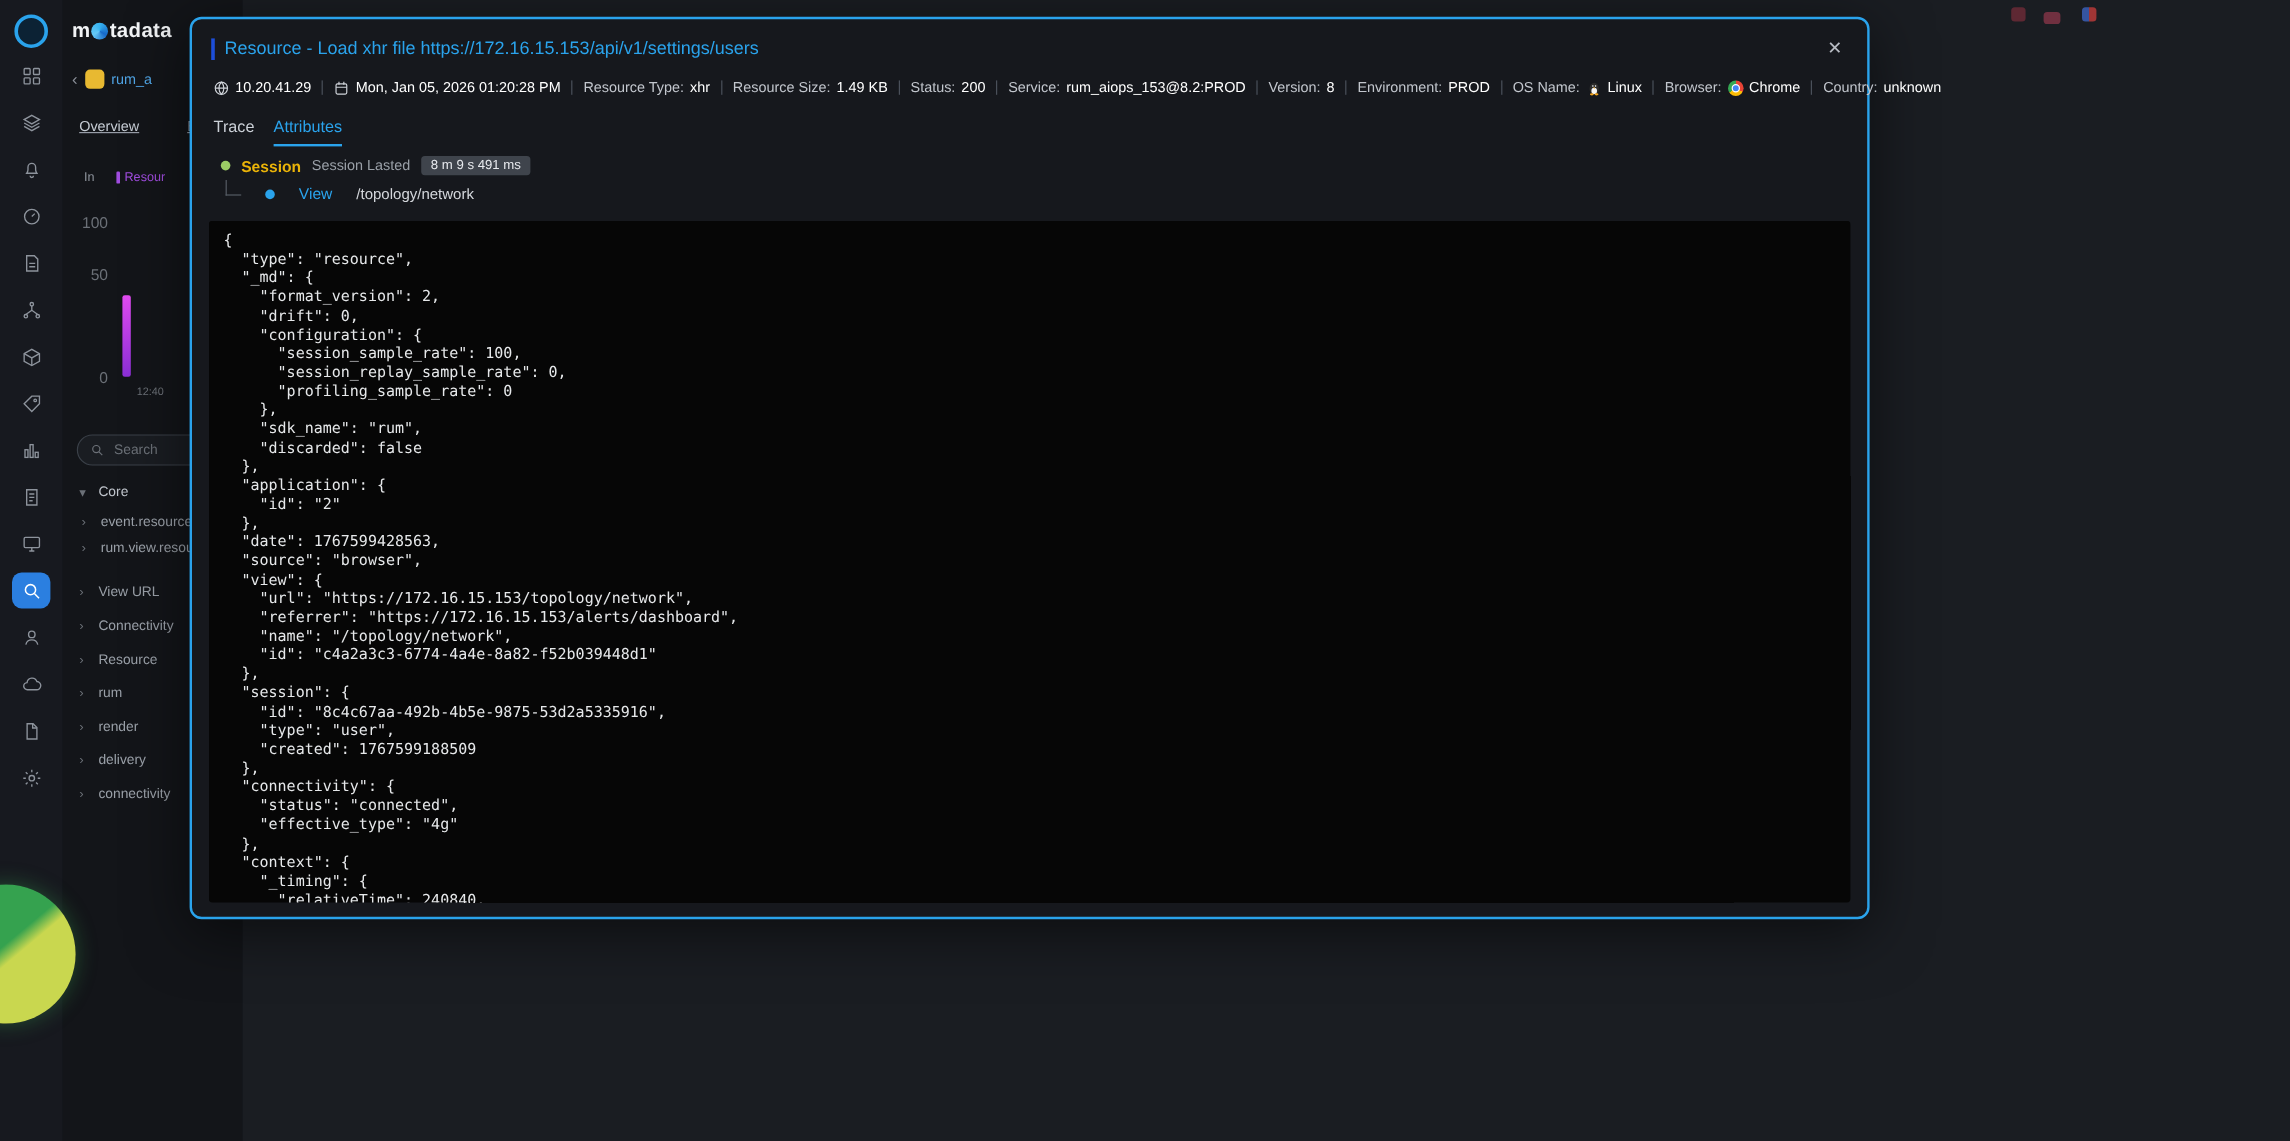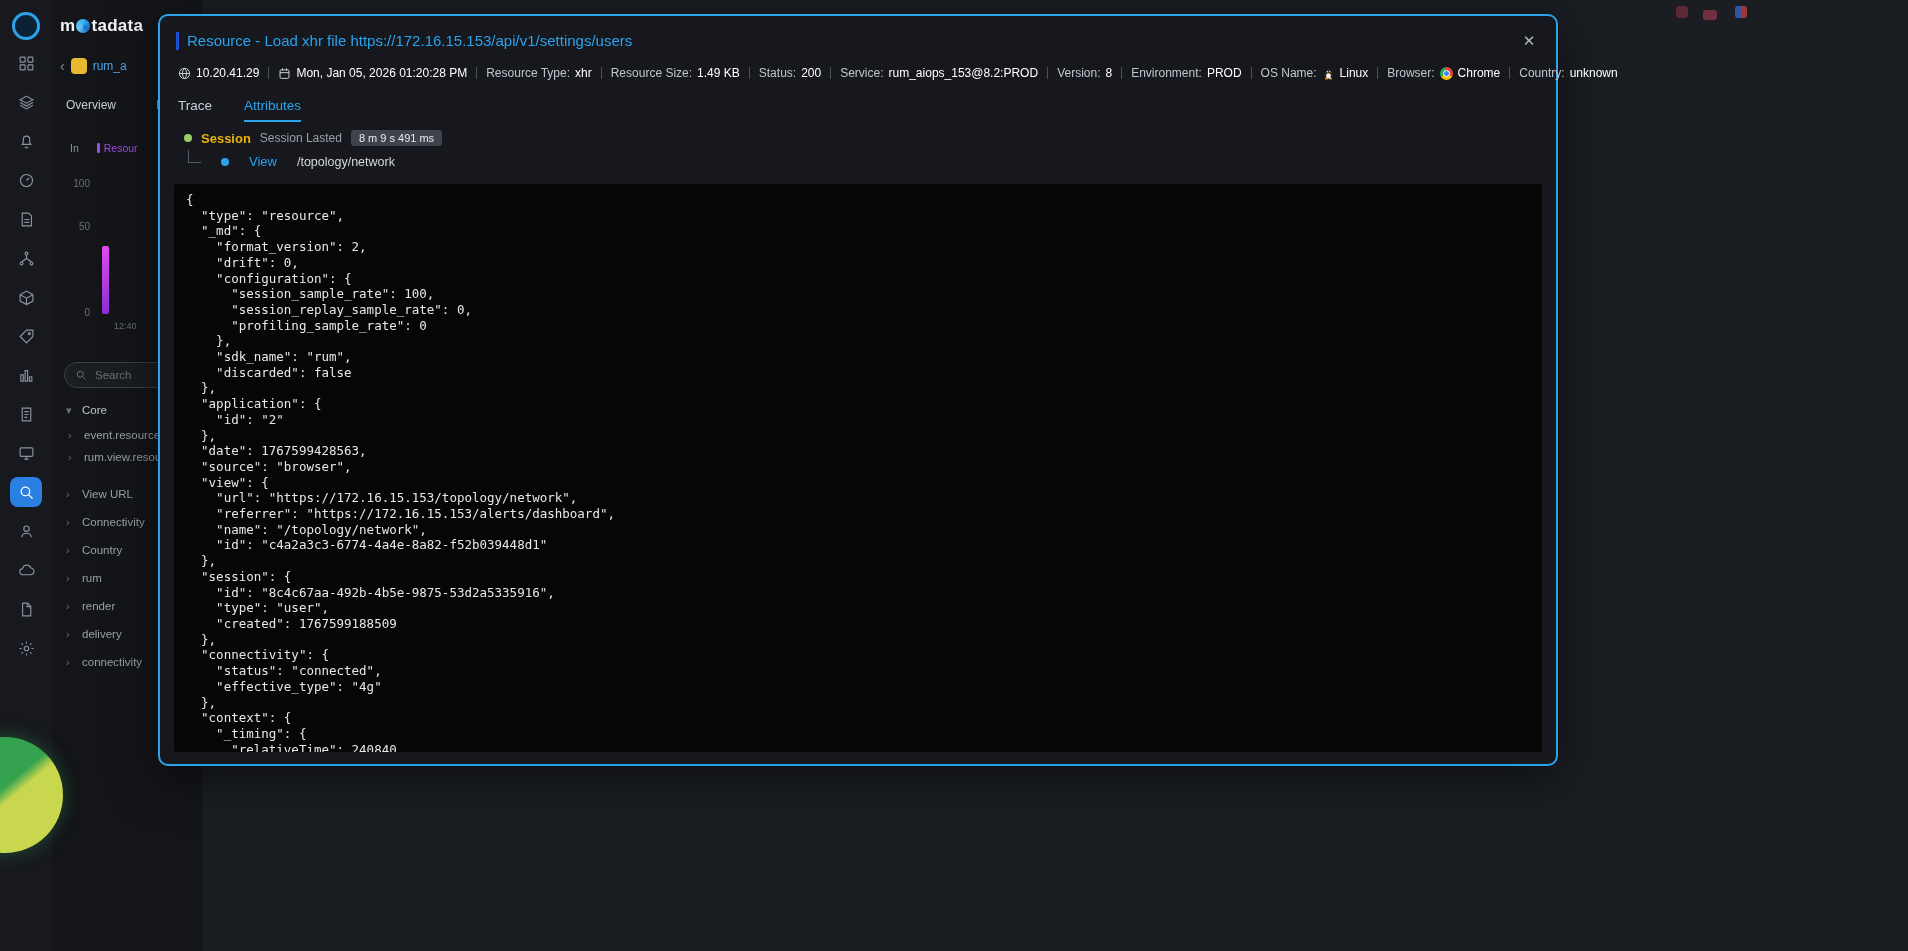--- a/index.html
+++ b/index.html
@@ -19,28 +19,28 @@
   .rail-item.active{background:#2b7fe0;color:#ffffff;}
   .rail-item svg{display:block;}
 
   
   .panel{position:absolute;left:52px;top:0;width:150px;height:951px;background:#131519;z-index:1;overflow:hidden;color:#969ca6;}
   .brand{position:absolute;left:8px;top:16px;font-size:17px;font-weight:700;color:#f2f4f6;letter-spacing:.3px;display:flex;align-items:center;}
   .logo-o{display:inline-block;width:14px;height:14px;border-radius:50%;background:conic-gradient(#36b3f0,#1668c9,#66c9f5,#36b3f0);margin:0 1px;}
   .service-row{position:absolute;left:8px;top:58px;display:flex;align-items:center;gap:6px;font-size:12px;color:#4fa3e3;}
   .svc-chev{color:#8a8f98;font-size:14px;}
   .svc-ic{width:16px;height:16px;border-radius:4px;background:#e8b931;display:inline-block;}
-  .panel-tabs{position:absolute;left:14px;top:98px;display:flex;gap:40px;font-size:12px;}
+  .panel-tabs{position:absolute;left:14px;top:98px;display:flex;gap:40px;font-size:12px;text-decoration:underline;}
   .ptab{color:#8d939c;cursor:pointer;}
   .ptab.first{color:#c6ccd4;}
   .legend{position:absolute;left:18px;top:142px;display:flex;gap:18px;font-size:10.5px;color:#8d939c;align-items:center;}
   .lg-item{color:#a14de0;display:flex;align-items:center;}
   .lg-bar{display:inline-block;width:3px;height:10px;background:#a14de0;margin-right:4px;border-radius:1px;}
   .mini-chart{position:absolute;left:0;top:168px;width:150px;height:168px;}
-  .ytick{position:absolute;left:0;width:38px;text-align:right;font-size:10px;color:#6b7077;}
+  .ytick{position:absolute;left:0;width:38px;text-align:right;font-size:13px;color:#6b7077;}
   .ytick.t0{top:10px;}.ytick.t1{top:53px;}.ytick.t2{top:139px;}
   .chart-bar{position:absolute;left:50px;top:78px;width:7px;height:68px;background:linear-gradient(180deg,#e14bf0,#8b2fd6);border-radius:2px;}
   .xtick{position:absolute;left:62px;top:153px;font-size:9px;color:#6b7077;}
   .searchbox{position:absolute;left:12px;top:362px;width:210px;height:26px;border:1px solid #3a4048;border-radius:13px;display:flex;align-items:center;gap:6px;padding:0 10px;background:#1a1d22;box-sizing:border-box;}
   .searchbox svg{flex:none;}
   .searchbox input{background:transparent;border:none;outline:none;color:#c6ccd4;font-size:11.5px;width:120px;font-family:"Liberation Sans",sans-serif;}
   .searchbox input::placeholder{color:#6b7077;}
   .tree{position:absolute;left:0;top:396px;width:220px;}
   .tree-row{display:flex;align-items:center;gap:7px;height:28px;padding-left:14px;font-size:11.5px;color:#9aa0a8;cursor:pointer;white-space:nowrap;}
   .tree-row.sub{height:22px;padding-left:16px;}
@@ -56,21 +56,21 @@
   .modal-title{position:absolute;left:16px;top:16px;font-size:15px;font-weight:500;color:#2aa3ec;border-left:3px solid #1d4ed8;padding-left:8px;line-height:18px;white-space:nowrap;}
   .modal-close{position:absolute;right:16px;top:14px;width:22px;height:22px;color:#b6bac2;font-size:15px;line-height:22px;text-align:center;cursor:pointer;}
   .meta{position:absolute;left:18px;top:50px;right:30px;display:flex;align-items:center;gap:9px;font-size:12px;white-space:nowrap;}
   .m-it{display:flex;align-items:center;gap:5px;}
   .m-lab{color:#c2c6cd;}
   .m-val{color:#ffffff;font-weight:500;}
   .m-sep{width:1px;height:12px;background:#4a505a;flex:none;}
   .m-ic{display:flex;align-items:center;}
   .chrome-ic{width:13px;height:13px;border-radius:50%;background:conic-gradient(#ea4335 0 33%,#fbbc05 33% 66%,#34a853 66% 100%);position:relative;}
   .chrome-ic::after{content:"";position:absolute;inset:3px;border-radius:50%;background:#4285f4;border:1.5px solid #fff;}
-  .tabs{position:absolute;left:18px;top:82px;display:flex;gap:32px;font-size:13.5px;}
+  .tabs{position:absolute;left:18px;top:82px;display:flex;gap:16px;font-size:13.5px;}
   .tab{color:#ccd1d8;padding-bottom:7px;cursor:pointer;}
   .tab.active{color:#2aa3ec;border-bottom:2px solid #2aa3ec;}
   .session-row{position:absolute;left:24px;top:114px;display:flex;align-items:center;gap:9px;font-size:13px;}
   .dot-green{width:8px;height:8px;border-radius:50%;background:#9ccc65;flex:none;}
   .session-label{color:#eab308;font-weight:700;}
   .session-lasted{color:#9aa0a8;font-size:12px;}
   .duration-badge{background:#3f444c;color:#e8eaee;font-size:11px;padding:2px 8px;border-radius:3px;text-align:center;}
   .view-row{position:absolute;left:28px;top:138px;display:flex;align-items:center;gap:20px;font-size:13px;}
   .connector{width:12px;height:12px;border-left:1px solid #555b64;border-bottom:1px solid #555b64;margin-top:-10px;flex:none;}
   .dot-blue{width:8px;height:8px;border-radius:50%;background:#2aa3ec;flex:none;}
@@ -249,21 +249,21 @@
       <div class="tree-row gap">
           <span class="tchev">›</span>
           <span class="tlabel">View URL</span>
         </div>
       <div class="tree-row">
           <span class="tchev">›</span>
           <span class="tlabel">Connectivity</span>
         </div>
       <div class="tree-row">
           <span class="tchev">›</span>
-          <span class="tlabel">Country</span>
+          <span class="tlabel">Resource</span>
         </div>
       <div class="tree-row">
           <span class="tchev">›</span>
           <span class="tlabel">rum</span>
         </div>
       <div class="tree-row">
           <span class="tchev">›</span>
           <span class="tlabel">render</span>
         </div>
       <div class="tree-row">

